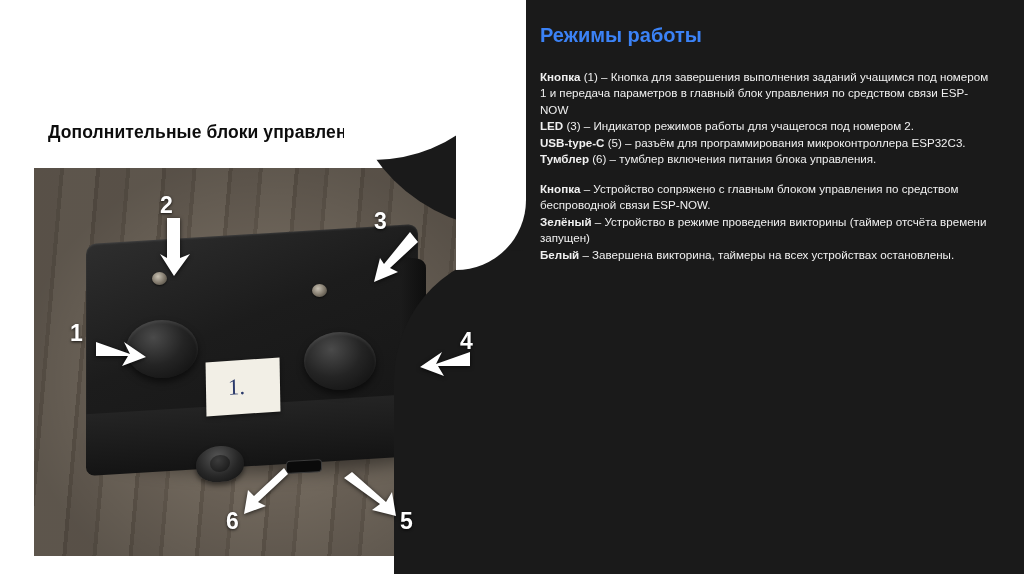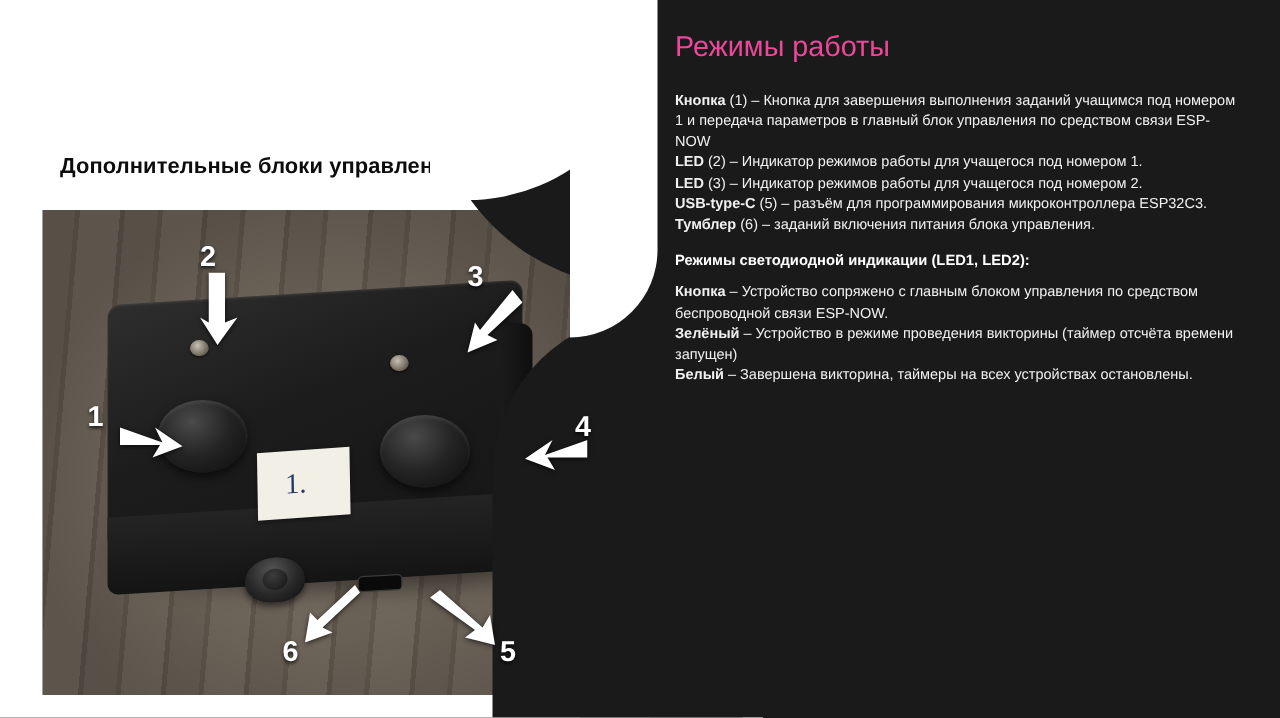--- a/index.html
+++ b/index.html
@@ -210,24 +210,24 @@
   
   .right-col {
     position: absolute;
     top: 0; right: 0;
     width: 500px; height: 574px;
     z-index: 5;
     padding: 18px 30px 0 16px;
     color: #ffffff;
   }
   .rp-title {
-    font-size: 23px;
-    font-weight: normal;
+    font-size: 20px;
+    font-weight: bold;
     margin: 6px 0 22px 0;
-    color: #ec4899;
+    color: #3b82f6;
   }
   .rp-body {
     font-size: 11.6px;
     line-height: 1.42;
     color: #f0f0f0;
   }
   .rp-body p { margin: 0 0 0 0; }
   .rp-body .para { margin-bottom: 0px; }
   .rp-spacer { height: 13px; }
   .rp-sub {
@@ -307,39 +307,34 @@
   <div class="right-col">
     <div class="rp-title">Режимы работы</div>
 
     <div class="rp-body">
       <p class="para">
         <b>Кнопка</b>
         <span>(1)</span><span> – Кнопка для завершения выполнения заданий учащимся под номером 1 и передача параметров в главный блок управления по средством связи ESP-NOW</span>
       </p>
       <p class="para">
         <b>LED</b>
-        <span>(2)</span><span> – Индикатор режимов работы для учащегося под номером 1.</span>
-      </p>
-      <p class="para">
-        <b>LED</b>
         <span>(3)</span><span> – Индикатор режимов работы для учащегося под номером 2.</span>
       </p>
       <p class="para">
         <b>USB-type-C</b>
         <span>(5)</span><span> – разъём для программирования микроконтроллера ESP32C3.</span>
       </p>
       <p class="para">
         <b>Тумблер</b>
-        <span>(6)</span><span> – заданий включения питания блока управления.</span>
+        <span>(6)</span><span> – тумблер включения питания блока управления.</span>
       </p>
     </div>
 
     <div class="rp-spacer"></div>
 
-    <div class="rp-sub">Режимы светодиодной индикации (LED1, LED2):</div>
 
     <div class="rp-body">
       <p class="para">
         <b>Кнопка</b><span> – Устройство сопряжено с главным блоком управления по средством беспроводной связи ESP-NOW.</span>
       </p>
       <p class="para">
         <b>Зелёный</b><span> – Устройство в режиме проведения викторины (таймер отсчёта времени запущен)</span>
       </p>
       <p class="para">
         <b>Белый</b><span> – Завершена викторина, таймеры на всех устройствах остановлены.</span>

